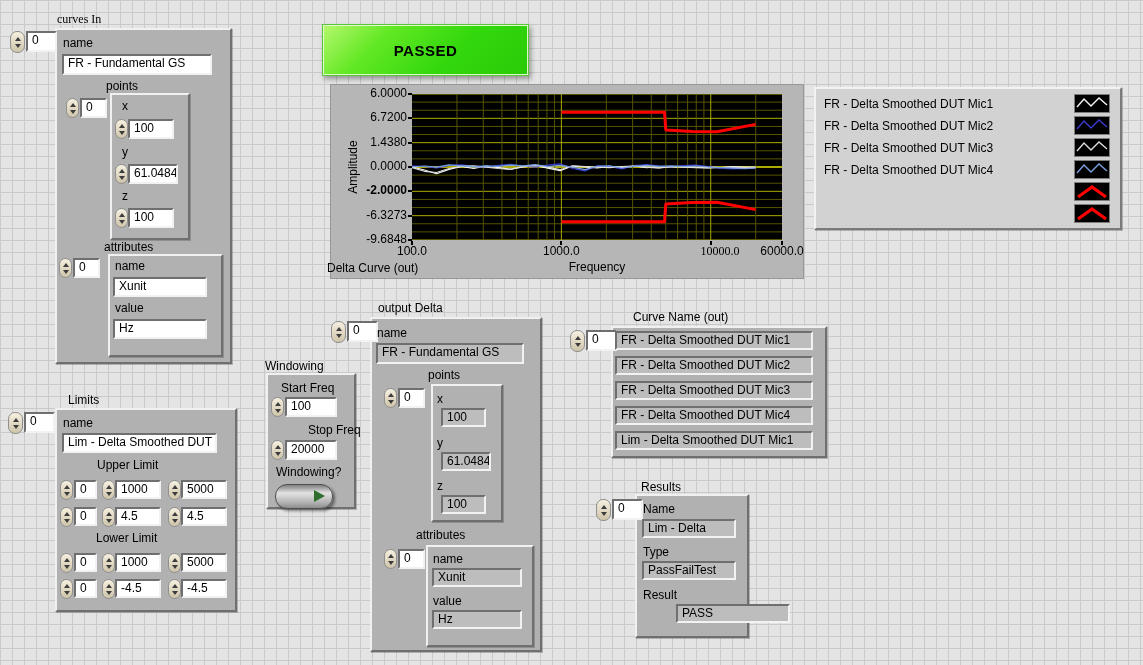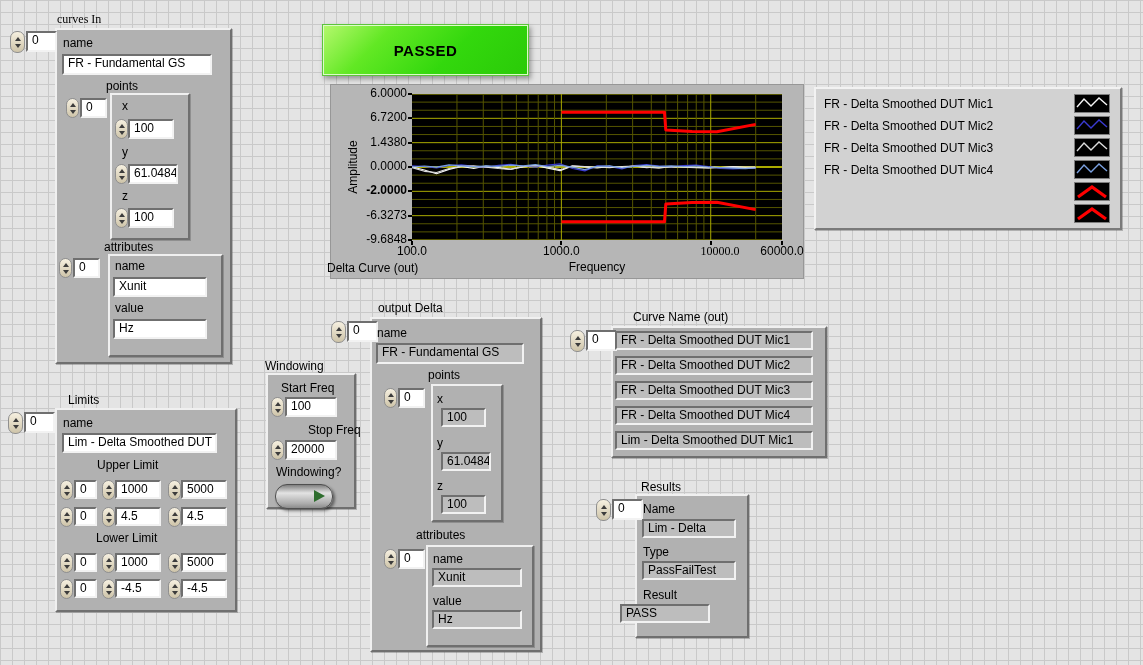--- a/index.html
+++ b/index.html
@@ -352,13 +352,13 @@
 <div class="spin lg" style="left:596px;top:499px;">
     <i class="up"></i>
     <i class="dn"></i>
   </div>
 <div class="fieldw" style="left:612px;top:499px;width:31px;height:21px;">0</div>
 <div class="lbl" style="left:643px;top:502px;">Name</div>
 <div class="fieldg" style="left:642px;top:519px;width:94px;height:19px;">Lim - Delta</div>
 <div class="lbl" style="left:643px;top:545px;">Type</div>
 <div class="fieldg" style="left:642px;top:561px;width:94px;height:19px;">PassFailTest</div>
 <div class="lbl" style="left:643px;top:588px;">Result</div>
-<div class="fieldg" style="left:620px;top:604px;width:90px;height:19px;">PASS</div>
+<div class="fieldg" style="left:676px;top:604px;width:114px;height:19px;">PASS</div>
 
 </body></html>

